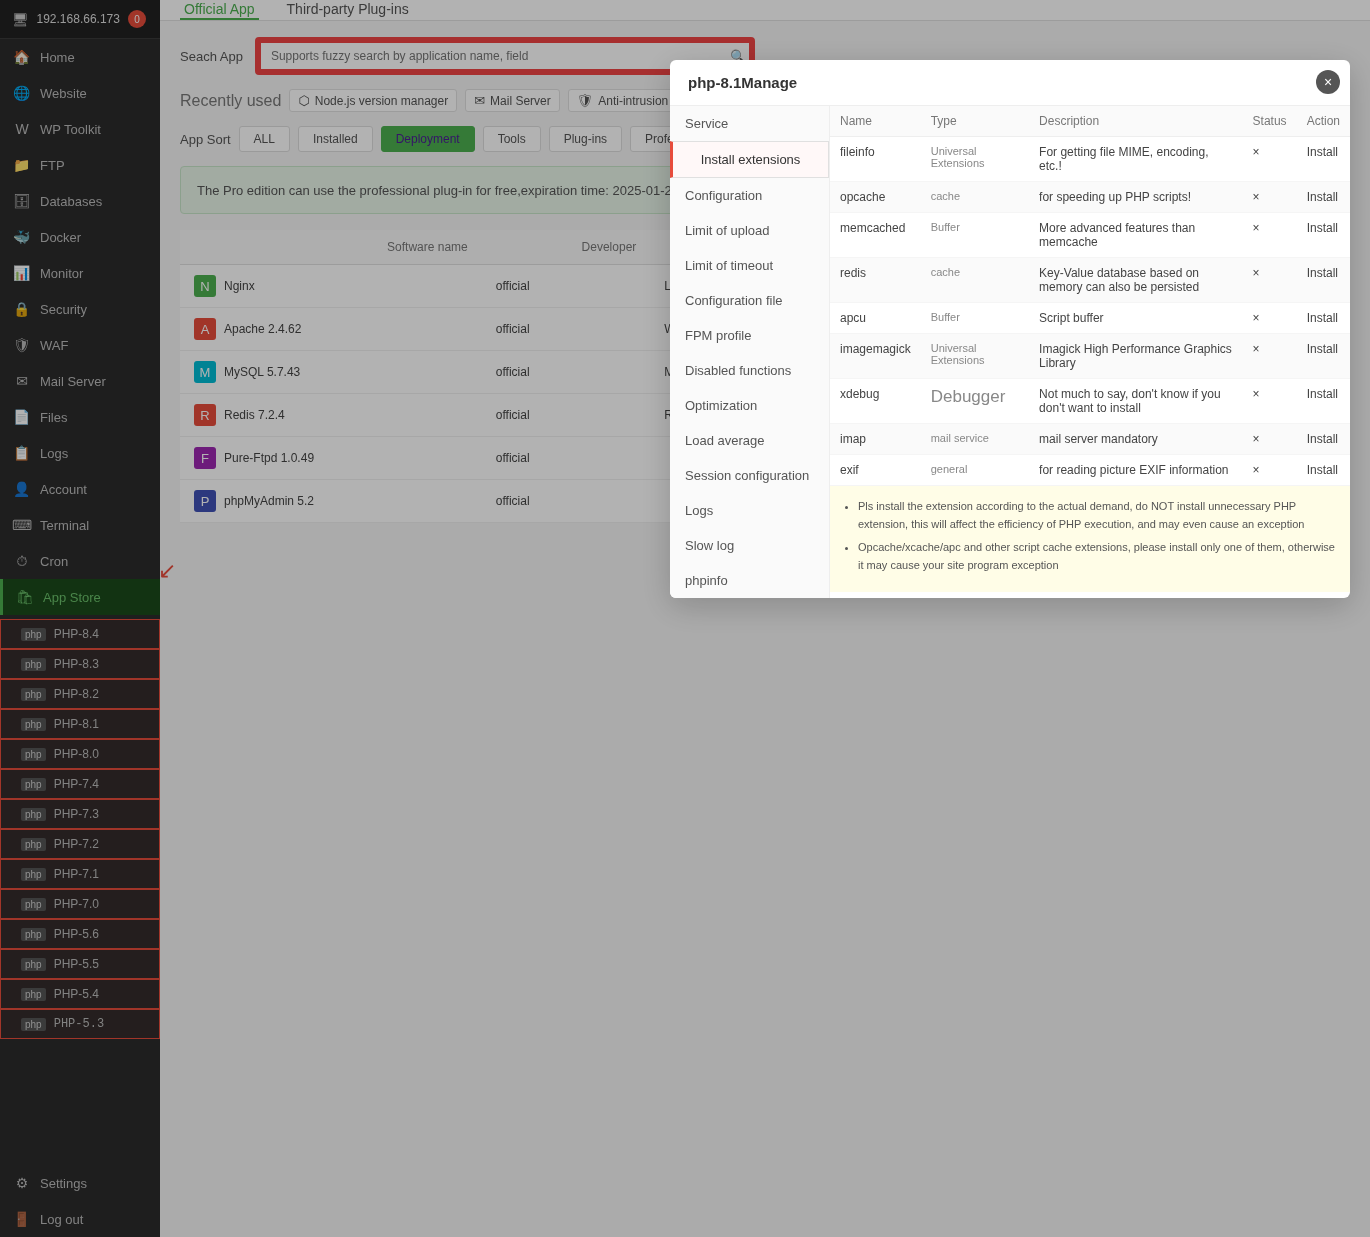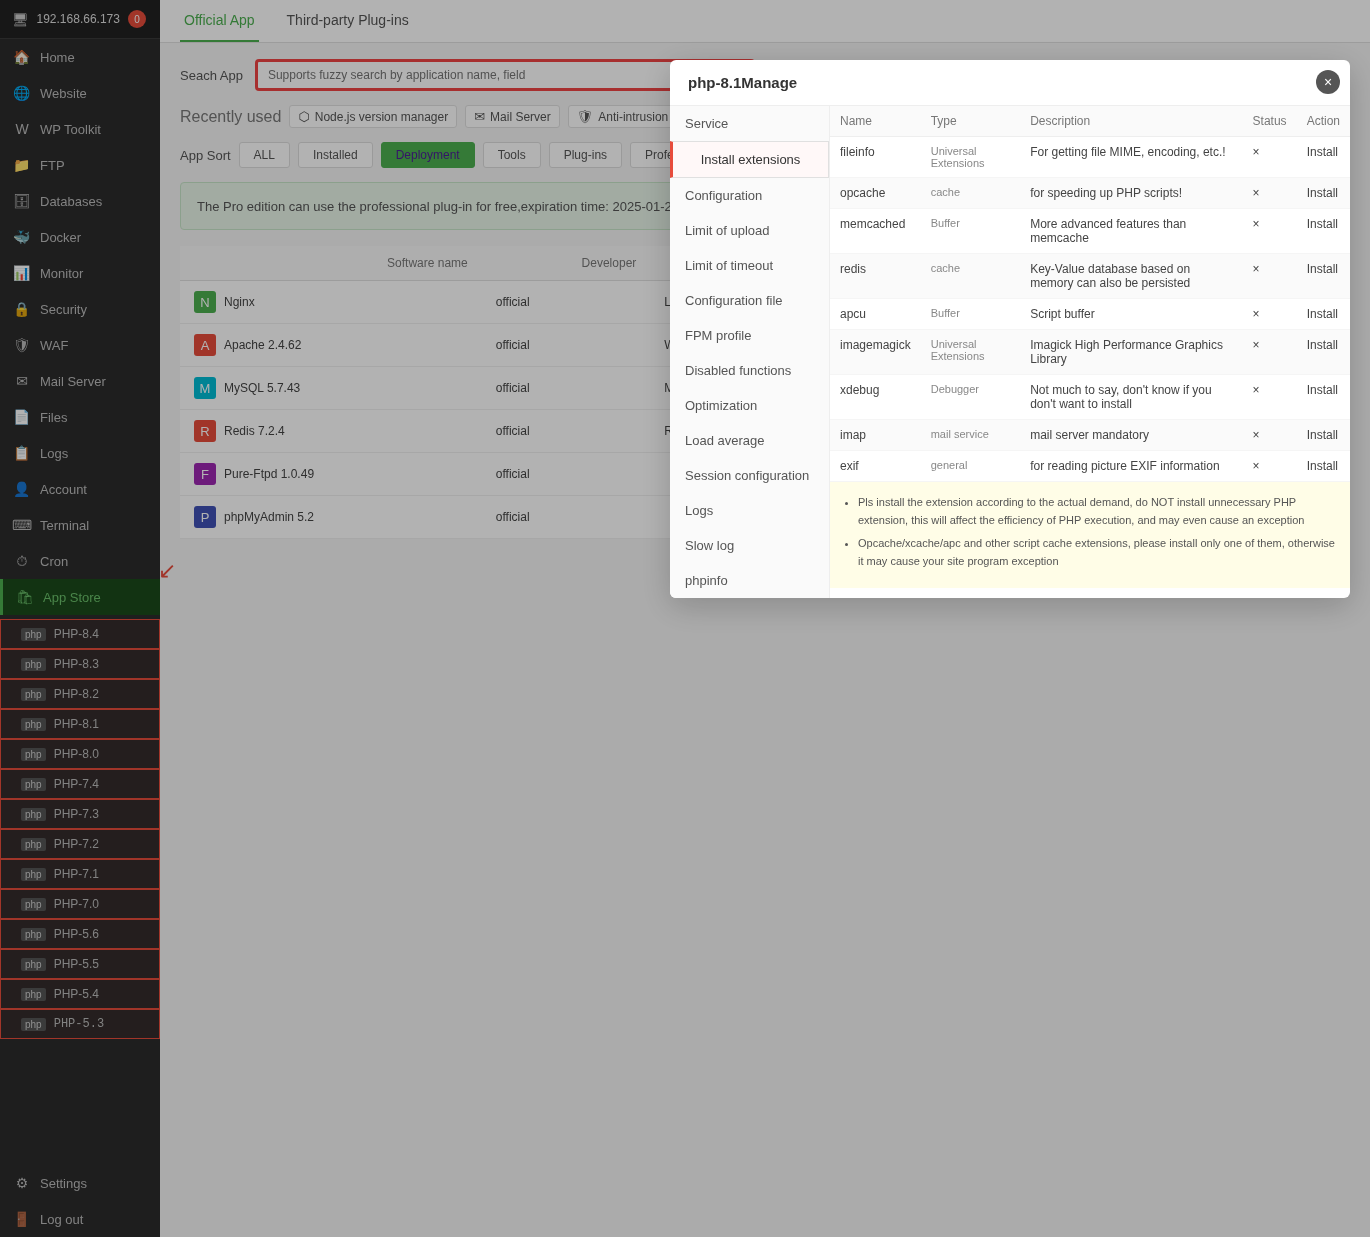--- a/index.html
+++ b/index.html
@@ -12,31 +12,31 @@
     .sidebar-header .badge { background: #e74c3c; color: white; border-radius: 50%; width: 18px; height: 18px; font-size: 10px; display: flex; align-items: center; justify-content: center; }
     .sidebar-item { padding: 10px 14px; display: flex; align-items: center; gap: 10px; cursor: pointer; color: #bbb; font-size: 13px; }
     .sidebar-item.active { background: #1a4a1a; color: #6abf6a; border-left: 3px solid #4caf50; }
     .sidebar-item .icon { width: 16px; height: 16px; display: flex; align-items: center; justify-content: center; font-size: 14px; flex-shrink: 0; }
 
     
     .main { flex: 1; display: flex; flex-direction: column; background: #f5f5f5; overflow: hidden; }
 
     
     .top-tabs { background: white; padding: 0 20px; display: flex; gap: 24px; border-bottom: 1px solid #e0e0e0; }
-    .top-tab { padding: 12px 4px; font-size: 14px; cursor: pointer; color: #555; border-bottom: 2px solid transparent; }
+    .top-tab { padding: 1px 4px; font-size: 14px; cursor: pointer; color: #555; border-bottom: 2px solid transparent; }
     .top-tab.active { color: #4caf50; border-bottom: 2px solid #4caf50; font-weight: 500; }
 
     
     .content { flex: 1; padding: 16px 20px; overflow-y: auto; position: relative; }
 
     
     .search-row { display: flex; align-items: center; gap: 12px; margin-bottom: 14px; }
     .search-label { font-size: 13px; color: #555; white-space: nowrap; }
     .search-input-wrap { position: relative; flex: 1; max-width: 500px; }
-    .search-input { width: 100%; padding: 6px 32px 6px 10px; border: 3px solid #ef4444; border-radius: 4px; font-size: 12px; color: #999; background: white; }
+    .search-input { width: 100%; padding: 6px 32px 6px 10px; border: 6px solid #ef4444; border-radius: 4px; font-size: 12px; color: #999; background: white; }
     .search-icon { position: absolute; right: 8px; top: 50%; transform: translateY(-50%); color: #999; font-size: 13px; }
 
     
     .recently-used { display: flex; align-items: center; gap: 8px; margin-bottom: 14px; flex-wrap: wrap; }
     .recently-label { font-size: 16px; color: #777; white-space: nowrap; }
     .recent-item { display: flex; align-items: center; gap: 5px; padding: 3px 8px; background: white; border: 1px solid #e0e0e0; border-radius: 3px; cursor: pointer; font-size: 12px; color: #555; }
     .recent-icon { font-size: 13px; }
 
     
     .sort-row { display: flex; align-items: center; gap: 8px; margin-bottom: 14px; }
@@ -432,21 +432,21 @@
     </tr>
               <tr>
       <td>imagemagick</td>
       <td style="color:#888;font-size:11px;">Universal Extensions</td>
       <td>Imagick High Performance Graphics Library</td>
       <td class="ext-x">×</td>
       <td class="ext-install-btn">Install</td>
     </tr>
               <tr>
       <td>xdebug</td>
-      <td style="color:#888;font-size:11px;">Debugger</td>
+      <td style="color:#888;font-size:17px;">Debugger</td>
       <td>Not much to say, don't know if you don't want to install</td>
       <td class="ext-x">×</td>
       <td class="ext-install-btn">Install</td>
     </tr>
               <tr>
       <td>imap</td>
       <td style="color:#888;font-size:11px;">mail service</td>
       <td>mail server mandatory</td>
       <td class="ext-x">×</td>
       <td class="ext-install-btn">Install</td>

